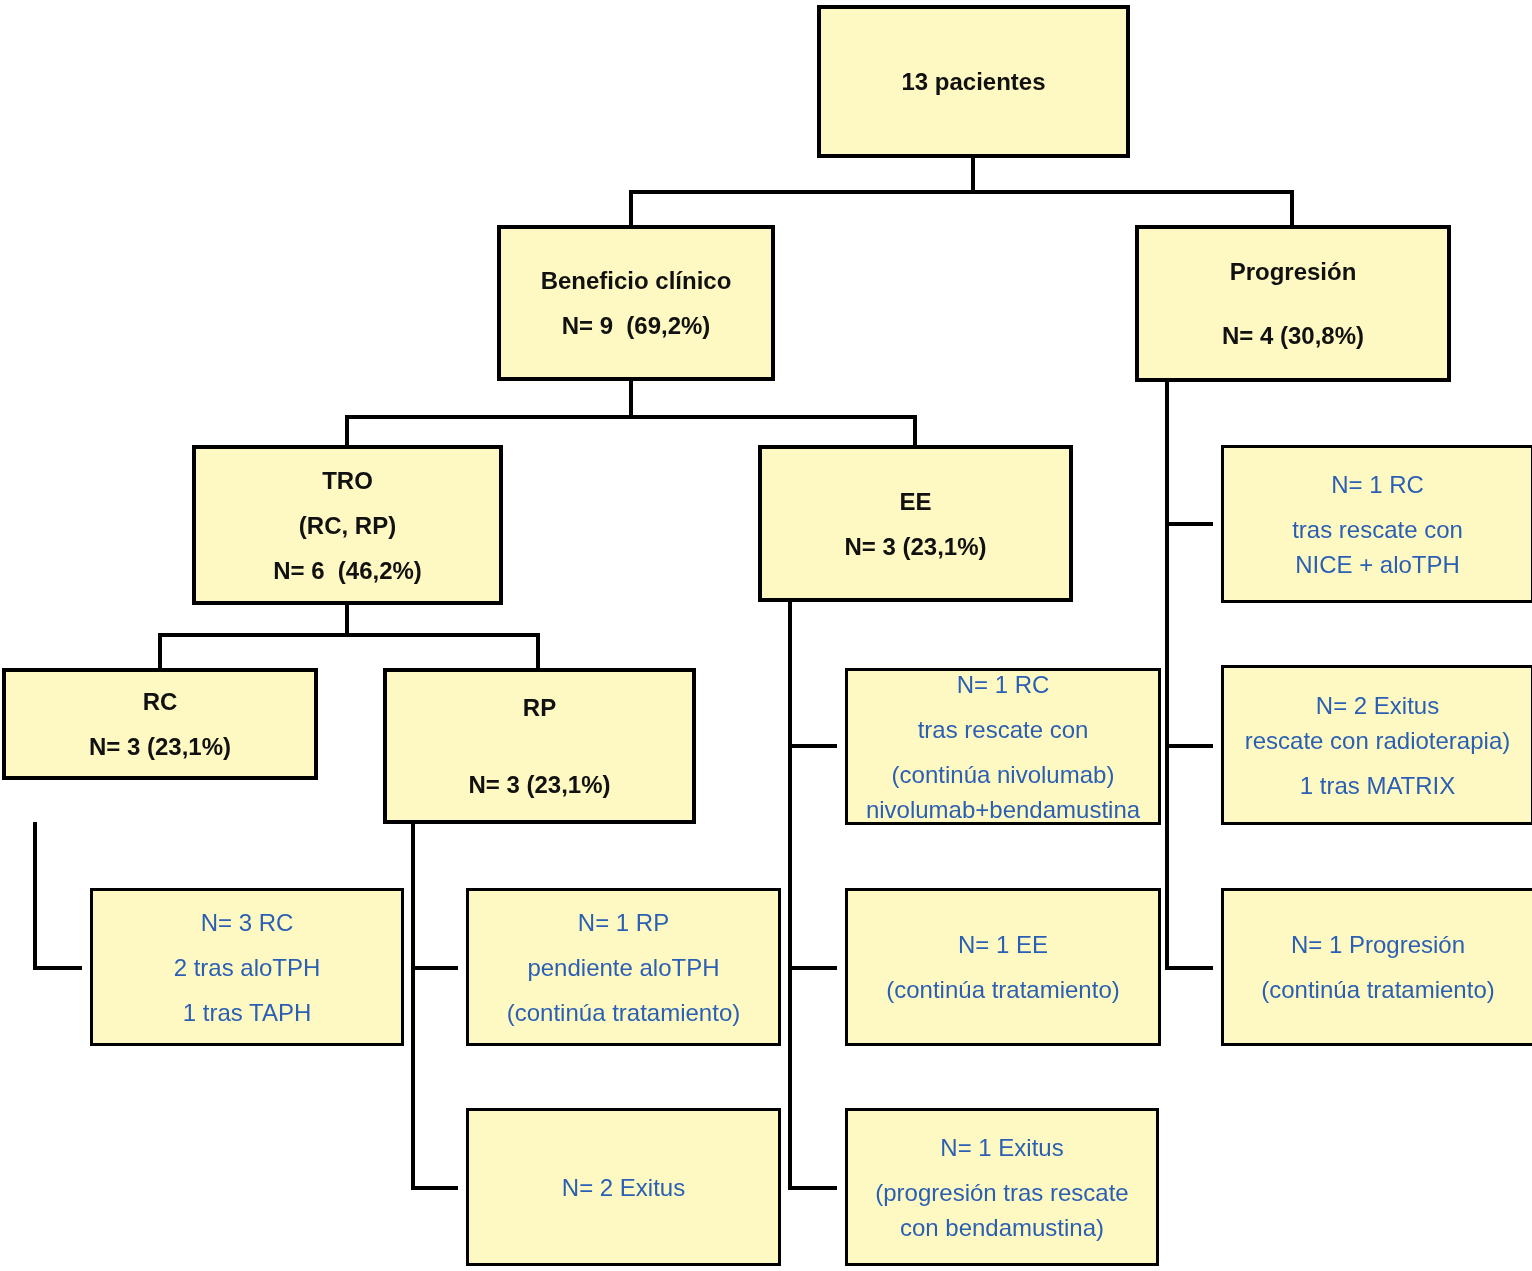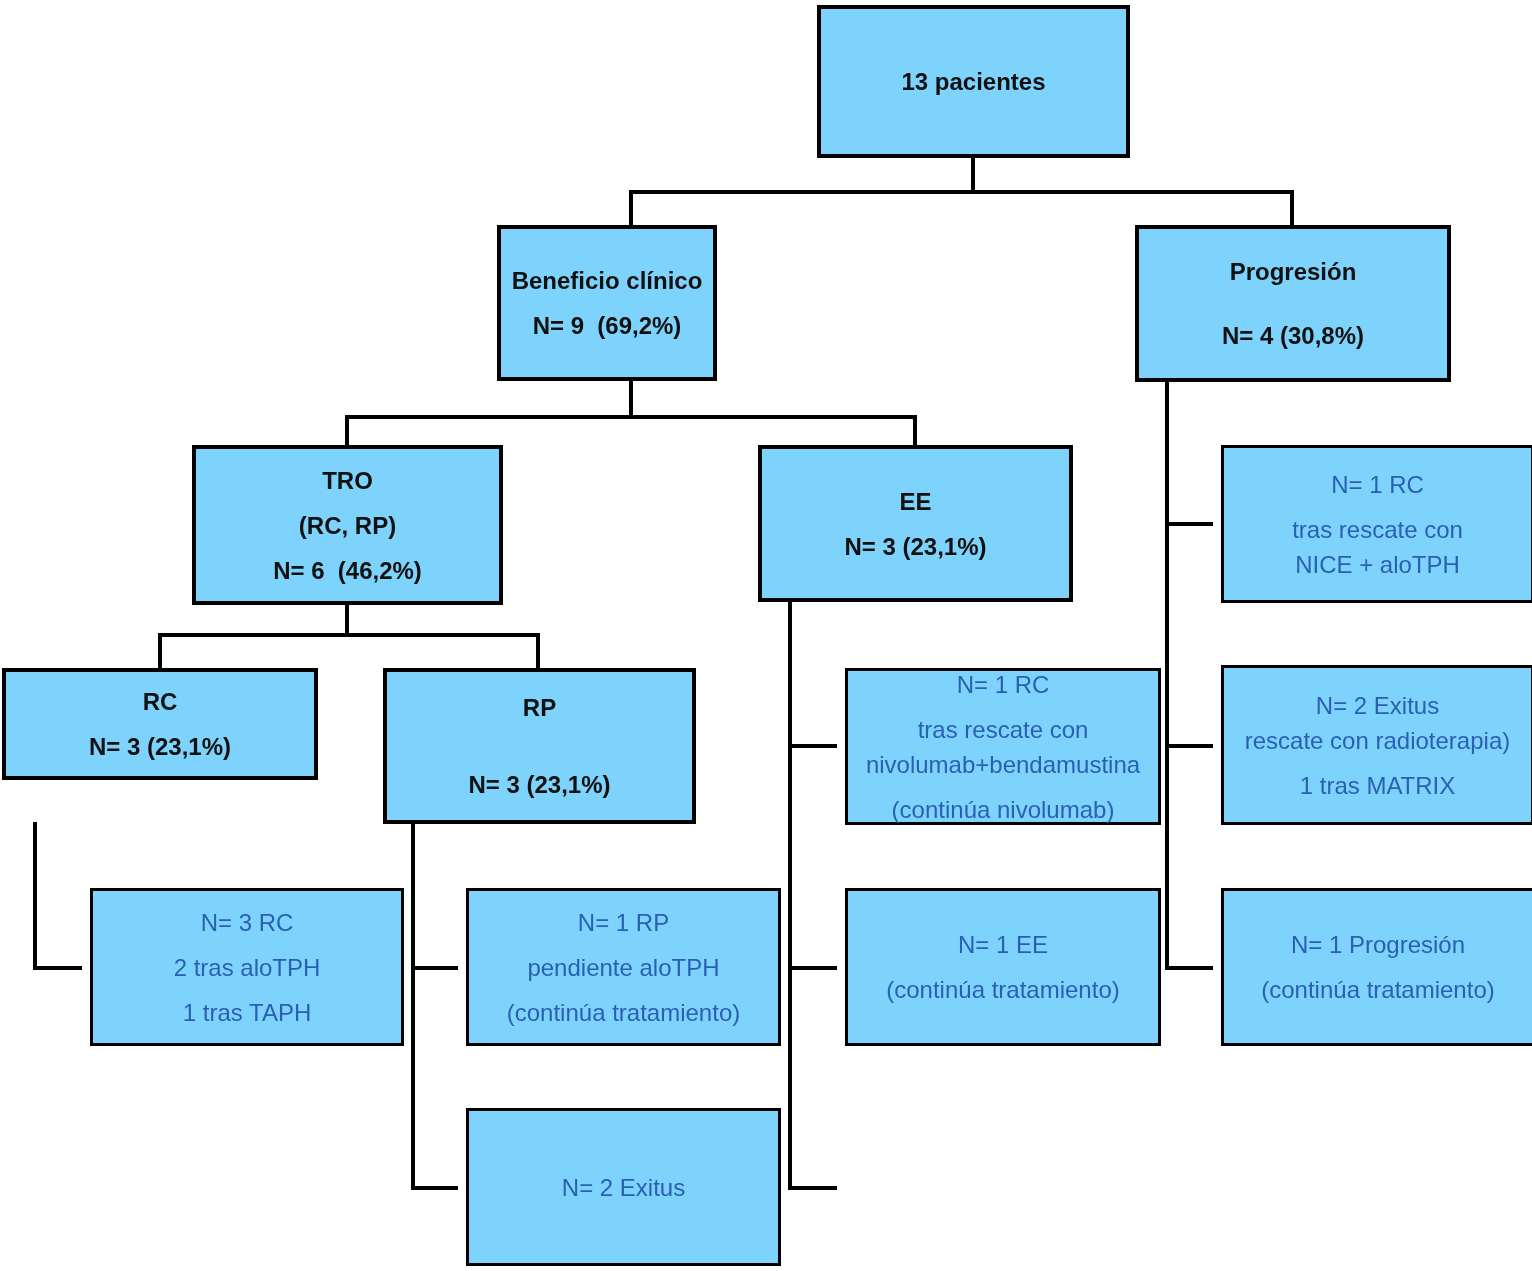--- a/index.html
+++ b/index.html
@@ -12,21 +12,21 @@
   #canvas{
     position:relative;
     width:1532px;height:1271px;
     background:var(--bg);
     font-family:"Liberation Sans", sans-serif;
     overflow:hidden;
   }
   .box{
     position:absolute;
     box-sizing:border-box;
-    background:#7dd3fc;
+    background:#fef9c3;
     display:flex;
     flex-direction:column;
     justify-content:center;
     align-items:center;
     text-align:center;
     padding:6px 4px;
   }
   .box.black{
     border:4px solid var(--line-color);
     color:var(--black-text);
@@ -79,21 +79,21 @@
 
   <div class="conn" style="left:1165px;top:380px;width:4px;height:590px;"></div>
   <div class="conn" style="left:1165px;top:522px;width:48px;height:4px;"></div>
   <div class="conn" style="left:1165px;top:744px;width:48px;height:4px;"></div>
   <div class="conn" style="left:1165px;top:966px;width:48px;height:4px;"></div>
 
   <div class="box black" style="left:817px;top:5px;width:313px;height:153px;">
     <div class="line">13 pacientes</div>
   </div>
 
-  <div class="box black" style="left:497px;top:225px;width:220px;height:156px;">
+  <div class="box black" style="left:497px;top:225px;width:278px;height:156px;">
     <div class="line">Beneficio clínico</div>
     <div class="line gap">N= 9  (69,2%)</div>
   </div>
 
   <div class="box black" style="left:1135px;top:225px;width:316px;height:157px;gap:19px;">
     <div class="line">Progresión</div>
     <div class="line gap">N= 4 (30,8%)</div>
   </div>
 
   <div class="box black" style="left:192px;top:445px;width:311px;height:160px;">
@@ -119,22 +119,22 @@
   </div>
 
   <div class="box black" style="left:383px;top:668px;width:313px;height:156px;gap:32px;">
     <div class="line">RP</div>
     <div class="line gap">N= 3 (23,1%)</div>
   </div>
 
   <div class="box blue" style="left:837px;top:668px;width:316px;height:157px;">
     <div class="line">N= 1 RC</div>
     <div class="line gap">tras rescate con</div>
+    <div class="line gap">(continúa nivolumab)</div>
     <div class="line tight">nivolumab+bendamustina</div>
-    <div class="line gap">(continúa nivolumab)</div>
   </div>
 
   <div class="box blue" style="left:1213px;top:665px;width:313px;height:160px;">
     <div class="line">N= 2 Exitus</div>
     <div class="line tight">rescate con radioterapia)</div>
     <div class="line gap">1 tras MATRIX</div>
   </div>
 
   <div class="box blue" style="left:82px;top:888px;width:314px;height:158px;">
     <div class="line">N= 3 RC</div>
@@ -155,14 +155,19 @@
 
   <div class="box blue" style="left:1213px;top:888px;width:314px;height:158px;">
     <div class="line">N= 1 Progresión</div>
     <div class="line gap">(continúa tratamiento)</div>
   </div>
 
   <div class="box blue" style="left:458px;top:1108px;width:315px;height:158px;">
     <div class="line">N= 2 Exitus</div>
   </div>
 
+  <div class="box blue" style="left:837px;top:1108px;width:314px;height:158px;">
+    <div class="line">N= 1 Exitus</div>
+    <div class="line gap">(progresión tras rescate</div>
+    <div class="line tight">con bendamustina)</div>
+  </div>
 
 </div>
 
 </body></html>

